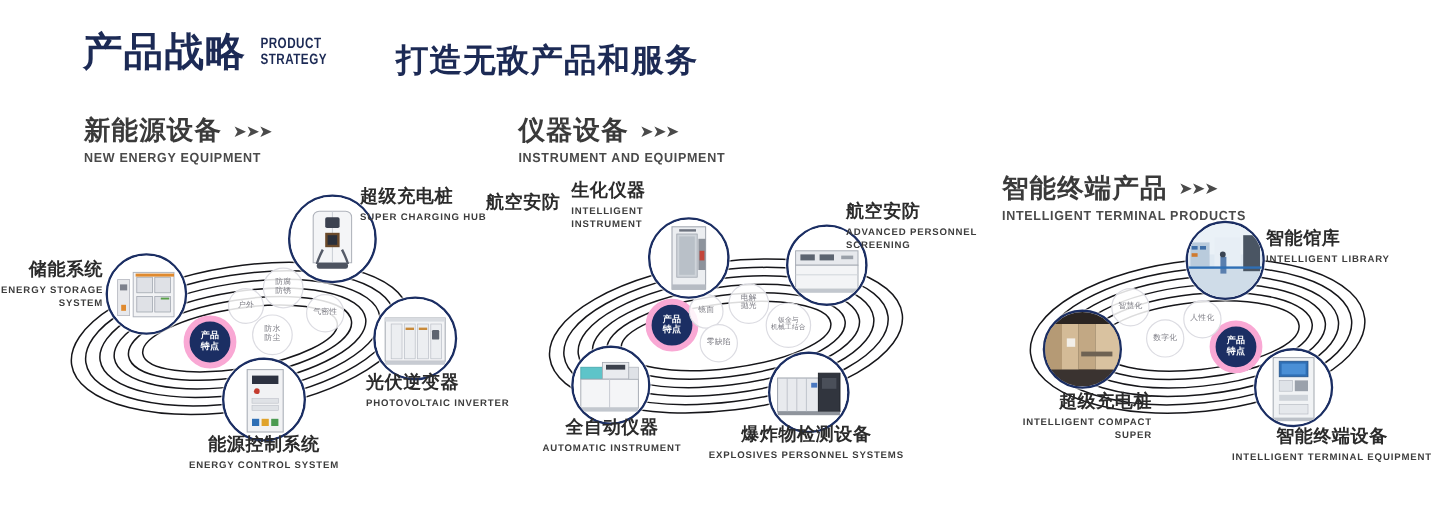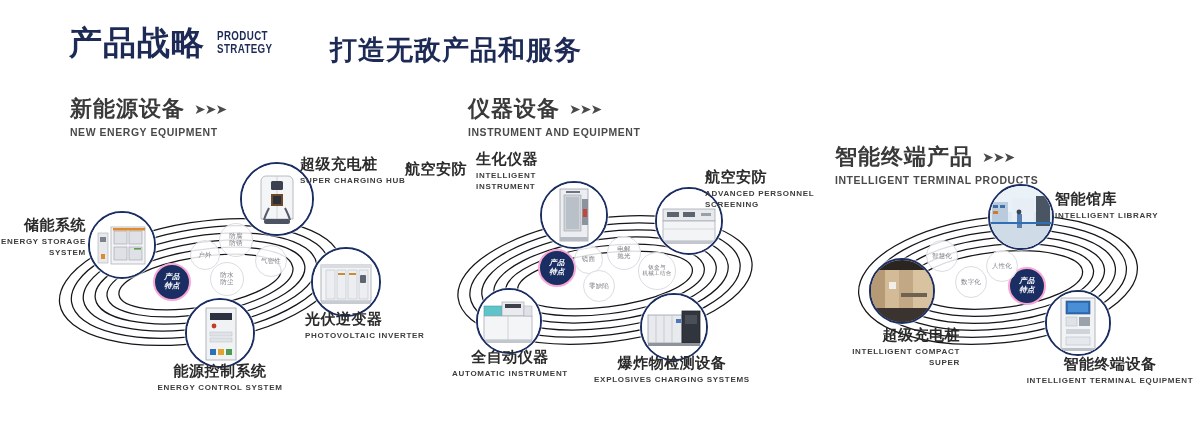--- a/index.html
+++ b/index.html
@@ -56,22 +56,22 @@
 
   
   .bub{
     position:absolute;border-radius:50%;
     display:flex;align-items:center;justify-content:center;
     text-align:center;line-height:1.05;
     color:#7d7d85;font-size:6.5px;letter-spacing:.2px;
     border:1px solid #dcdce2;background:rgba(255,255,255,.85);
   }
   .bub.main{
-    background:#1b2e63;border:2px solid #f9a8d4;color:#fff;
-    font-weight:bold;font-size:7.5px;line-height:1.15;font-style:italic;
+    background:#1b2e63;border:5px solid #f9a8d4;color:#fff;
+    font-weight:bold;font-size:7.5px;line-height:1.15;
   }
 
   
   .cap{position:absolute;white-space:nowrap;}
   .cap .cn{font-size:15px;font-weight:bold;color:#2b2b2b;letter-spacing:.5px;line-height:18px;}
   .cap .en{font-size:8px;font-weight:bold;color:#3d3d3d;letter-spacing:.7px;line-height:11px;margin-top:2px;}
   .cap.r{text-align:right;}
   .cap.c{text-align:center;}
 </style>
 </head>
@@ -89,21 +89,21 @@
   <div class="hdr-sub">打造无敌产品和服务</div>
 
   <div class="sec-head" style="left:70px;top:96px;">
     <div class="cn">
       <span>新能源设备</span>
       <span class="arrows">➤➤➤</span>
     </div>
     <div class="en">NEW ENERGY EQUIPMENT</div>
   </div>
 
-  <div class="sec-head" style="left:468px;top:96px;">
+  <div class="sec-head" style="left:432px;top:96px;">
     <div class="cn">
       <span>仪器设备</span>
       <span class="arrows">➤➤➤</span>
     </div>
     <div class="en">INSTRUMENT AND EQUIPMENT</div>
   </div>
 
   <div class="sec-head" style="left:835px;top:96px;margin-top:48px;">
     <div class="cn">
       <span>智能终端产品</span>
@@ -334,21 +334,21 @@
         <rect x="6" y="20" width="34" height="28" fill="#e8eaee" stroke="#9aa0a9" stroke-width=".8"></rect>
         <path d="M14 20 v28 M22 20 v28 M30 20 v28" stroke="#b9bec6" stroke-width=".7"></path>
         <rect x="40" y="16" width="18" height="32" fill="#31353e" stroke="#23262d" stroke-width=".8"></rect>
         <rect x="43" y="20" width="12" height="9" fill="#4a4f59"></rect>
         <rect x="34" y="24" width="5" height="4" fill="#4a78c0"></rect>
         <rect x="6" y="48" width="52" height="3" fill="#8f949c"></rect>
       </svg>
     </div>
     <div class="cap c" style="left:175px;top:204px;width:194px;">
       <div class="cn">爆炸物检测设备</div>
-      <div class="en">EXPLOSIVES CHARGING SYSTEMS</div>
+      <div class="en">EXPLOSIVES PERSONNEL SYSTEMS</div>
     </div>
   </div>
 
   <div class="group" style="left:800px;top:150px;width:400px;height:250px;">
 
     <svg class="rings" width="400" height="250" viewBox="0 0 400 250">
       <g fill="none" stroke="#16161a" stroke-width="1.25">
         <ellipse cx="198" cy="130" rx="140" ry="63" transform="rotate(-6 198 130)"></ellipse>
         <ellipse cx="198" cy="130" rx="129" ry="56" transform="rotate(-6 198 130)"></ellipse>
         <ellipse cx="198" cy="130" rx="118" ry="49" transform="rotate(-6 198 130)"></ellipse>

